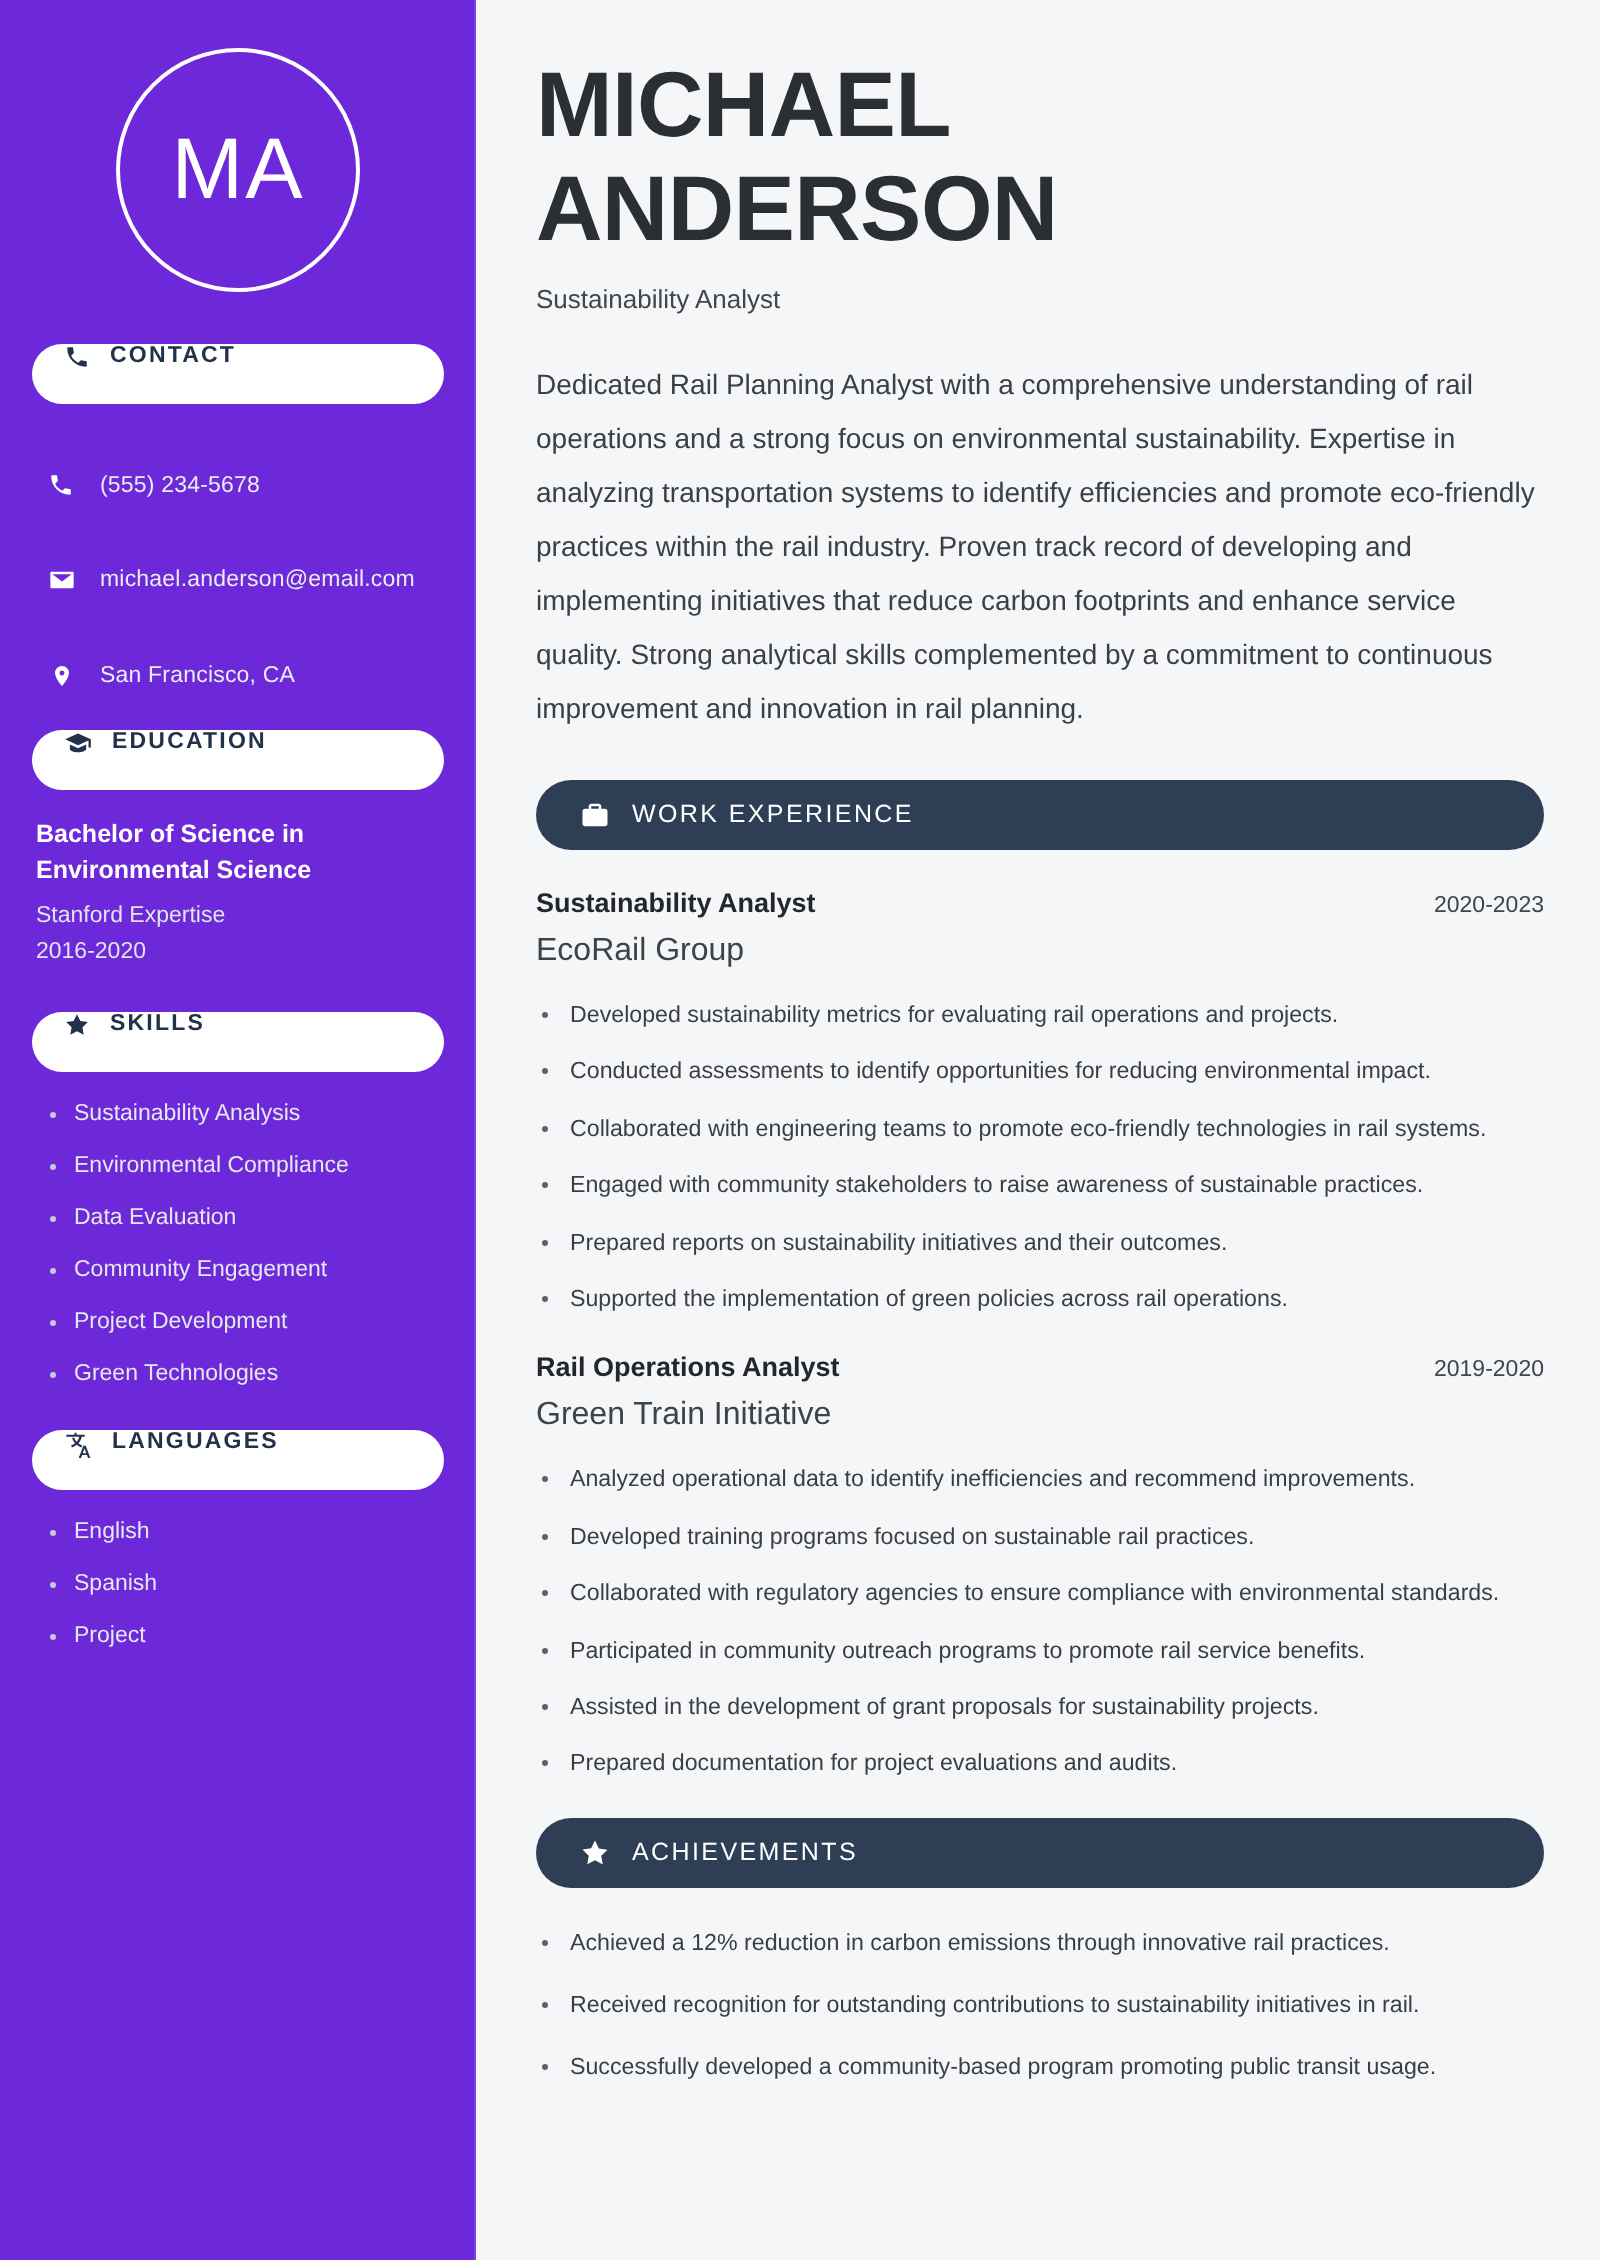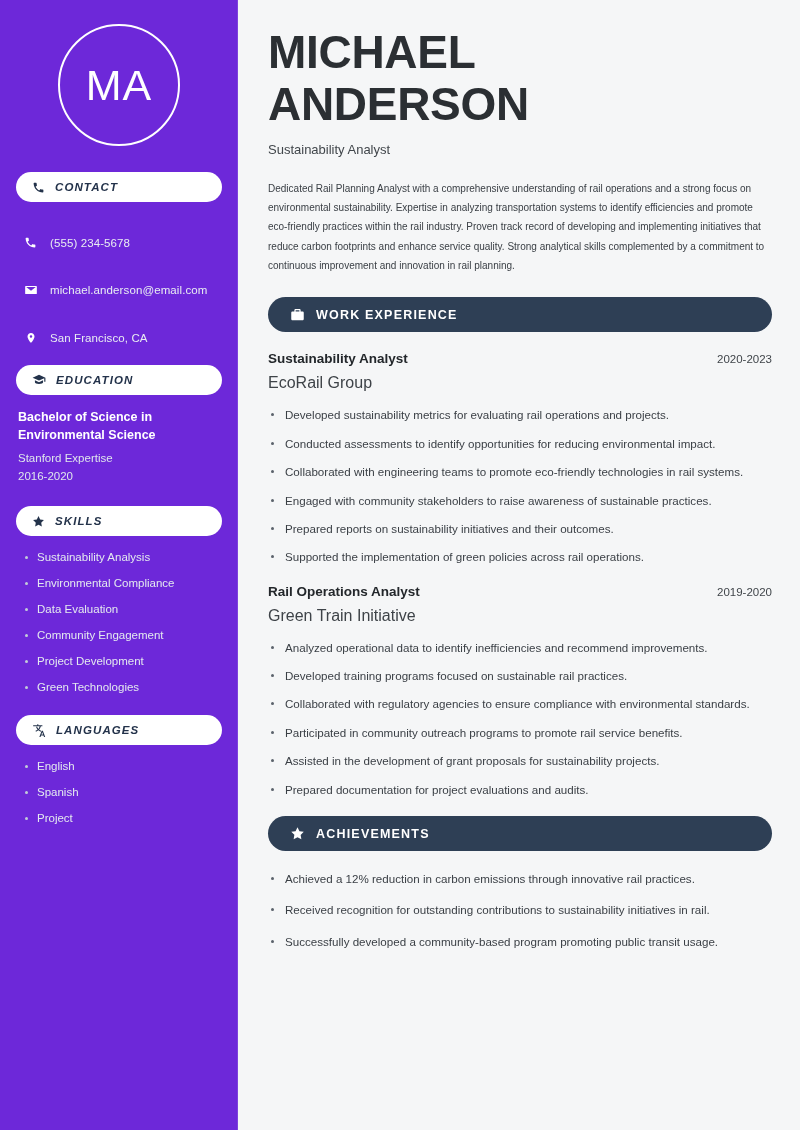--- a/index.html
+++ b/index.html
@@ -54,25 +54,24 @@
     color: #ffffff;
     line-height: 1;
   }
 
   .pill {
     background: #ffffff;
     color: #23324a;
     border-radius: 999px;
     height: 30px;
     display: flex;
-    align-items: center;
+    align-items: flex-start;
     gap: 10px;
     padding: 0 16px;
     margin-bottom: 14px;
-    font-style: italic;
   }
   .pill-label {
     font-size: 11.5px;
     font-weight: 700;
     letter-spacing: 1.1px;
     text-transform: uppercase;
   }
   .pill-icon { display: flex; align-items: center; }
   .pill-icon svg { display: block; }
 
@@ -140,40 +139,40 @@
     letter-spacing: -0.3px;
     text-transform: uppercase;
   }
   .job-title {
     font-size: 13px;
     color: #41464b;
     margin-top: 11px;
     margin-bottom: 22px;
   }
   .summary {
-    font-size: 10px;
+    font-size: 14px;
     line-height: 1.93;
     color: #3b4046;
     margin-bottom: 22px;
   }
 
   .bar {
     background: #2e3f55;
     color: #ffffff;
     border-radius: 999px;
     height: 35px;
     display: flex;
     align-items: center;
     gap: 11px;
     padding: 0 22px;
     margin-bottom: 19px;
   }
   .bar-label {
     font-size: 12.5px;
-    font-weight: 700;
+    font-weight: 400;
     letter-spacing: 1.2px;
     text-transform: uppercase;
   }
   .bar-icon { display: flex; align-items: center; }
 
   .job { margin-bottom: 18px; }
   .job-head {
     display: flex;
     justify-content: space-between;
     align-items: baseline;

